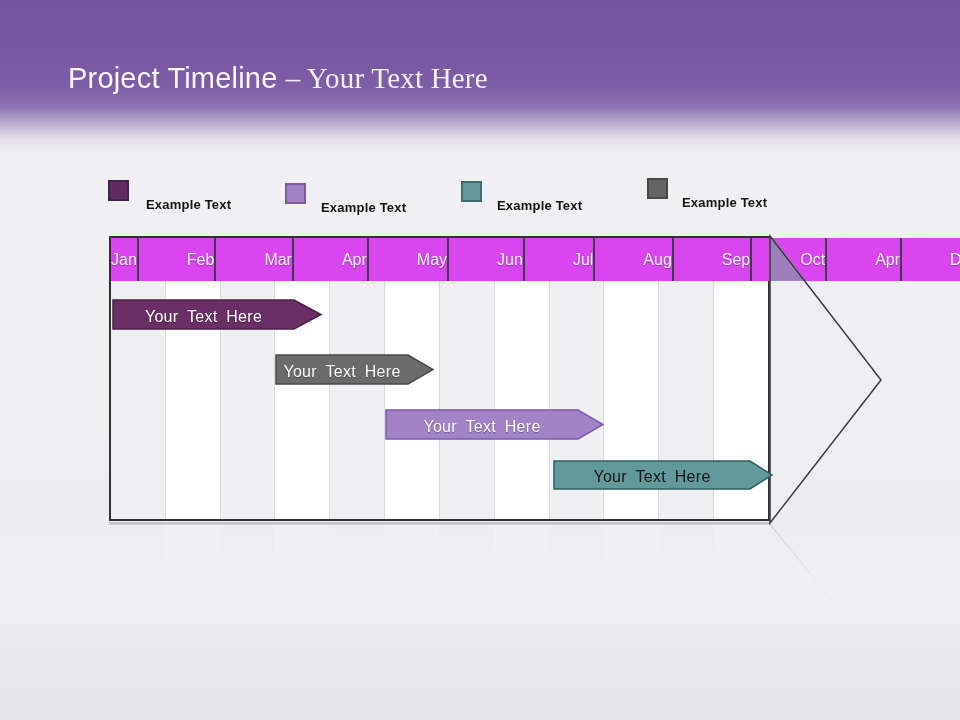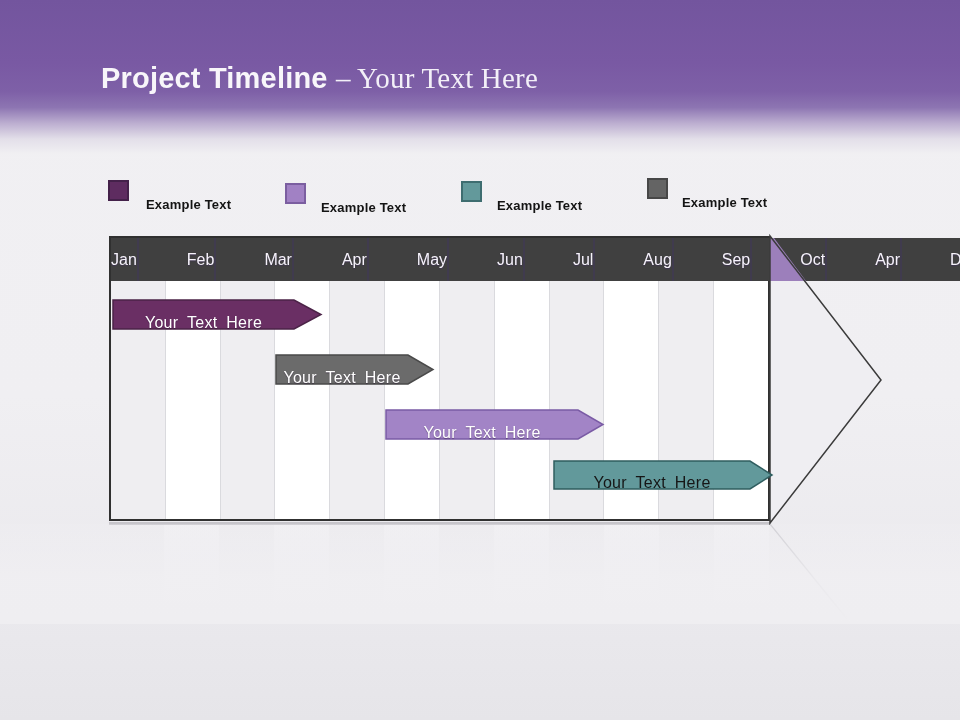--- a/index.html
+++ b/index.html
@@ -5,49 +5,49 @@
   * { margin:0; padding:0; box-sizing:border-box; }
   html,body { width:960px; height:720px; overflow:hidden; }
   body { font-family:"Liberation Sans", sans-serif; position:relative;
          background:linear-gradient(180deg,#F1F0F3 0%,#F0EFF2 55%,#EAE9ED 85%,#E6E5E9 100%); }
 
   
   .banner { position:absolute; left:0; top:0; width:960px; height:158px;
     background:linear-gradient(180deg,#73559E 0%,#7959A3 40%,#7E60A7 58%,#8D75B2 68%,#BCAED0 78%,#E3DFE9 88%,#F0EFF2 97%,#F1F0F3 100%); }
   .title { position:absolute; left:68px; top:62px; font-size:29px; color:#F8F6FA;
            letter-spacing:.2px; white-space:nowrap; }
-  .title .bold { font-weight:bold;margin-left:33px; }
+  .title .bold { font-weight:normal; }
   .title .rest { font-weight:normal; color:#F3F0F8;font-family:Liberation Serif, serif; }
 
   
   .legend-item { position:absolute; display:flex; align-items:center; }
   .swatch { width:21px; height:21px; border:2px solid; flex:0 0 auto; }
   .legend-label { font-size:13px; font-weight:bold; color:#141414; letter-spacing:.2px;margin-top:28px; }
   .li-1 { left:108px; top:169px; } .li-1 .swatch { background:#5E2C60; border-color:#44214A; margin-right:17px; }
   .li-2 { left:285px; top:172px; } .li-2 .swatch { background:#A181C4; border-color:#7B5EA0; margin-right:15px; }
   .li-3 { left:461px; top:170px; } .li-3 .swatch { background:#63999B; border-color:#3E6D70; margin-right:15px; }
   .li-4 { left:647px; top:167px; } .li-4 .swatch { background:#646464; border-color:#474747; margin-right:14px; }
 
   
   .chart { position:absolute; left:109px; top:236px; width:661px; height:285px;
            border:2px solid #303030; background:#FFFFFF; }
   .month-row { position:absolute; left:0; top:0; right:0; height:43px; display:flex; z-index:2; }
-  .month-cell { flex:1; background:#404040; color:#F6F3FA; font-size:16px;
+  .month-cell { flex:1; background:#d946ef; color:#F6F3FA; font-size:16px;
                 display:flex; align-items:center; justify-content:center;
                 text-shadow:0 1px 1px rgba(64,46,94,.55); }
   .month-cell + .month-cell { border-left:2px solid #403B4E;padding-left:48px; }
   .cols { position:absolute; left:0; top:43px; right:0; bottom:0; display:flex; z-index:1; }
   .col { flex:1; background:#FFFFFF; }
   .col:nth-child(odd) { background:#EFEEF1; }
   .col + .col { border-left:1px solid #DADADE; }
 
   
   .bar { position:absolute; z-index:3; }
   .bar svg { display:block; overflow:visible; }
-  .bar .bar-label { position:absolute; left:0; top:8px; display:flex; align-items:center;
+  .bar .bar-label { position:absolute; left:0; top:2px; display:flex; align-items:center;
                     justify-content:center; font-size:16px; letter-spacing:.3px; word-spacing:4px;
                     white-space:nowrap; }
   .bar-light { color:#FFFFFF; text-shadow:0 1px 1px rgba(40,20,50,.45); }
   .bar-dark  { color:#161616; }
 
   
   .arrow-head { position:absolute; left:769px; top:234px; z-index:2; }
 
   
   .refl-stripes { position:absolute; left:109px; top:524px; width:662px; height:78px;

